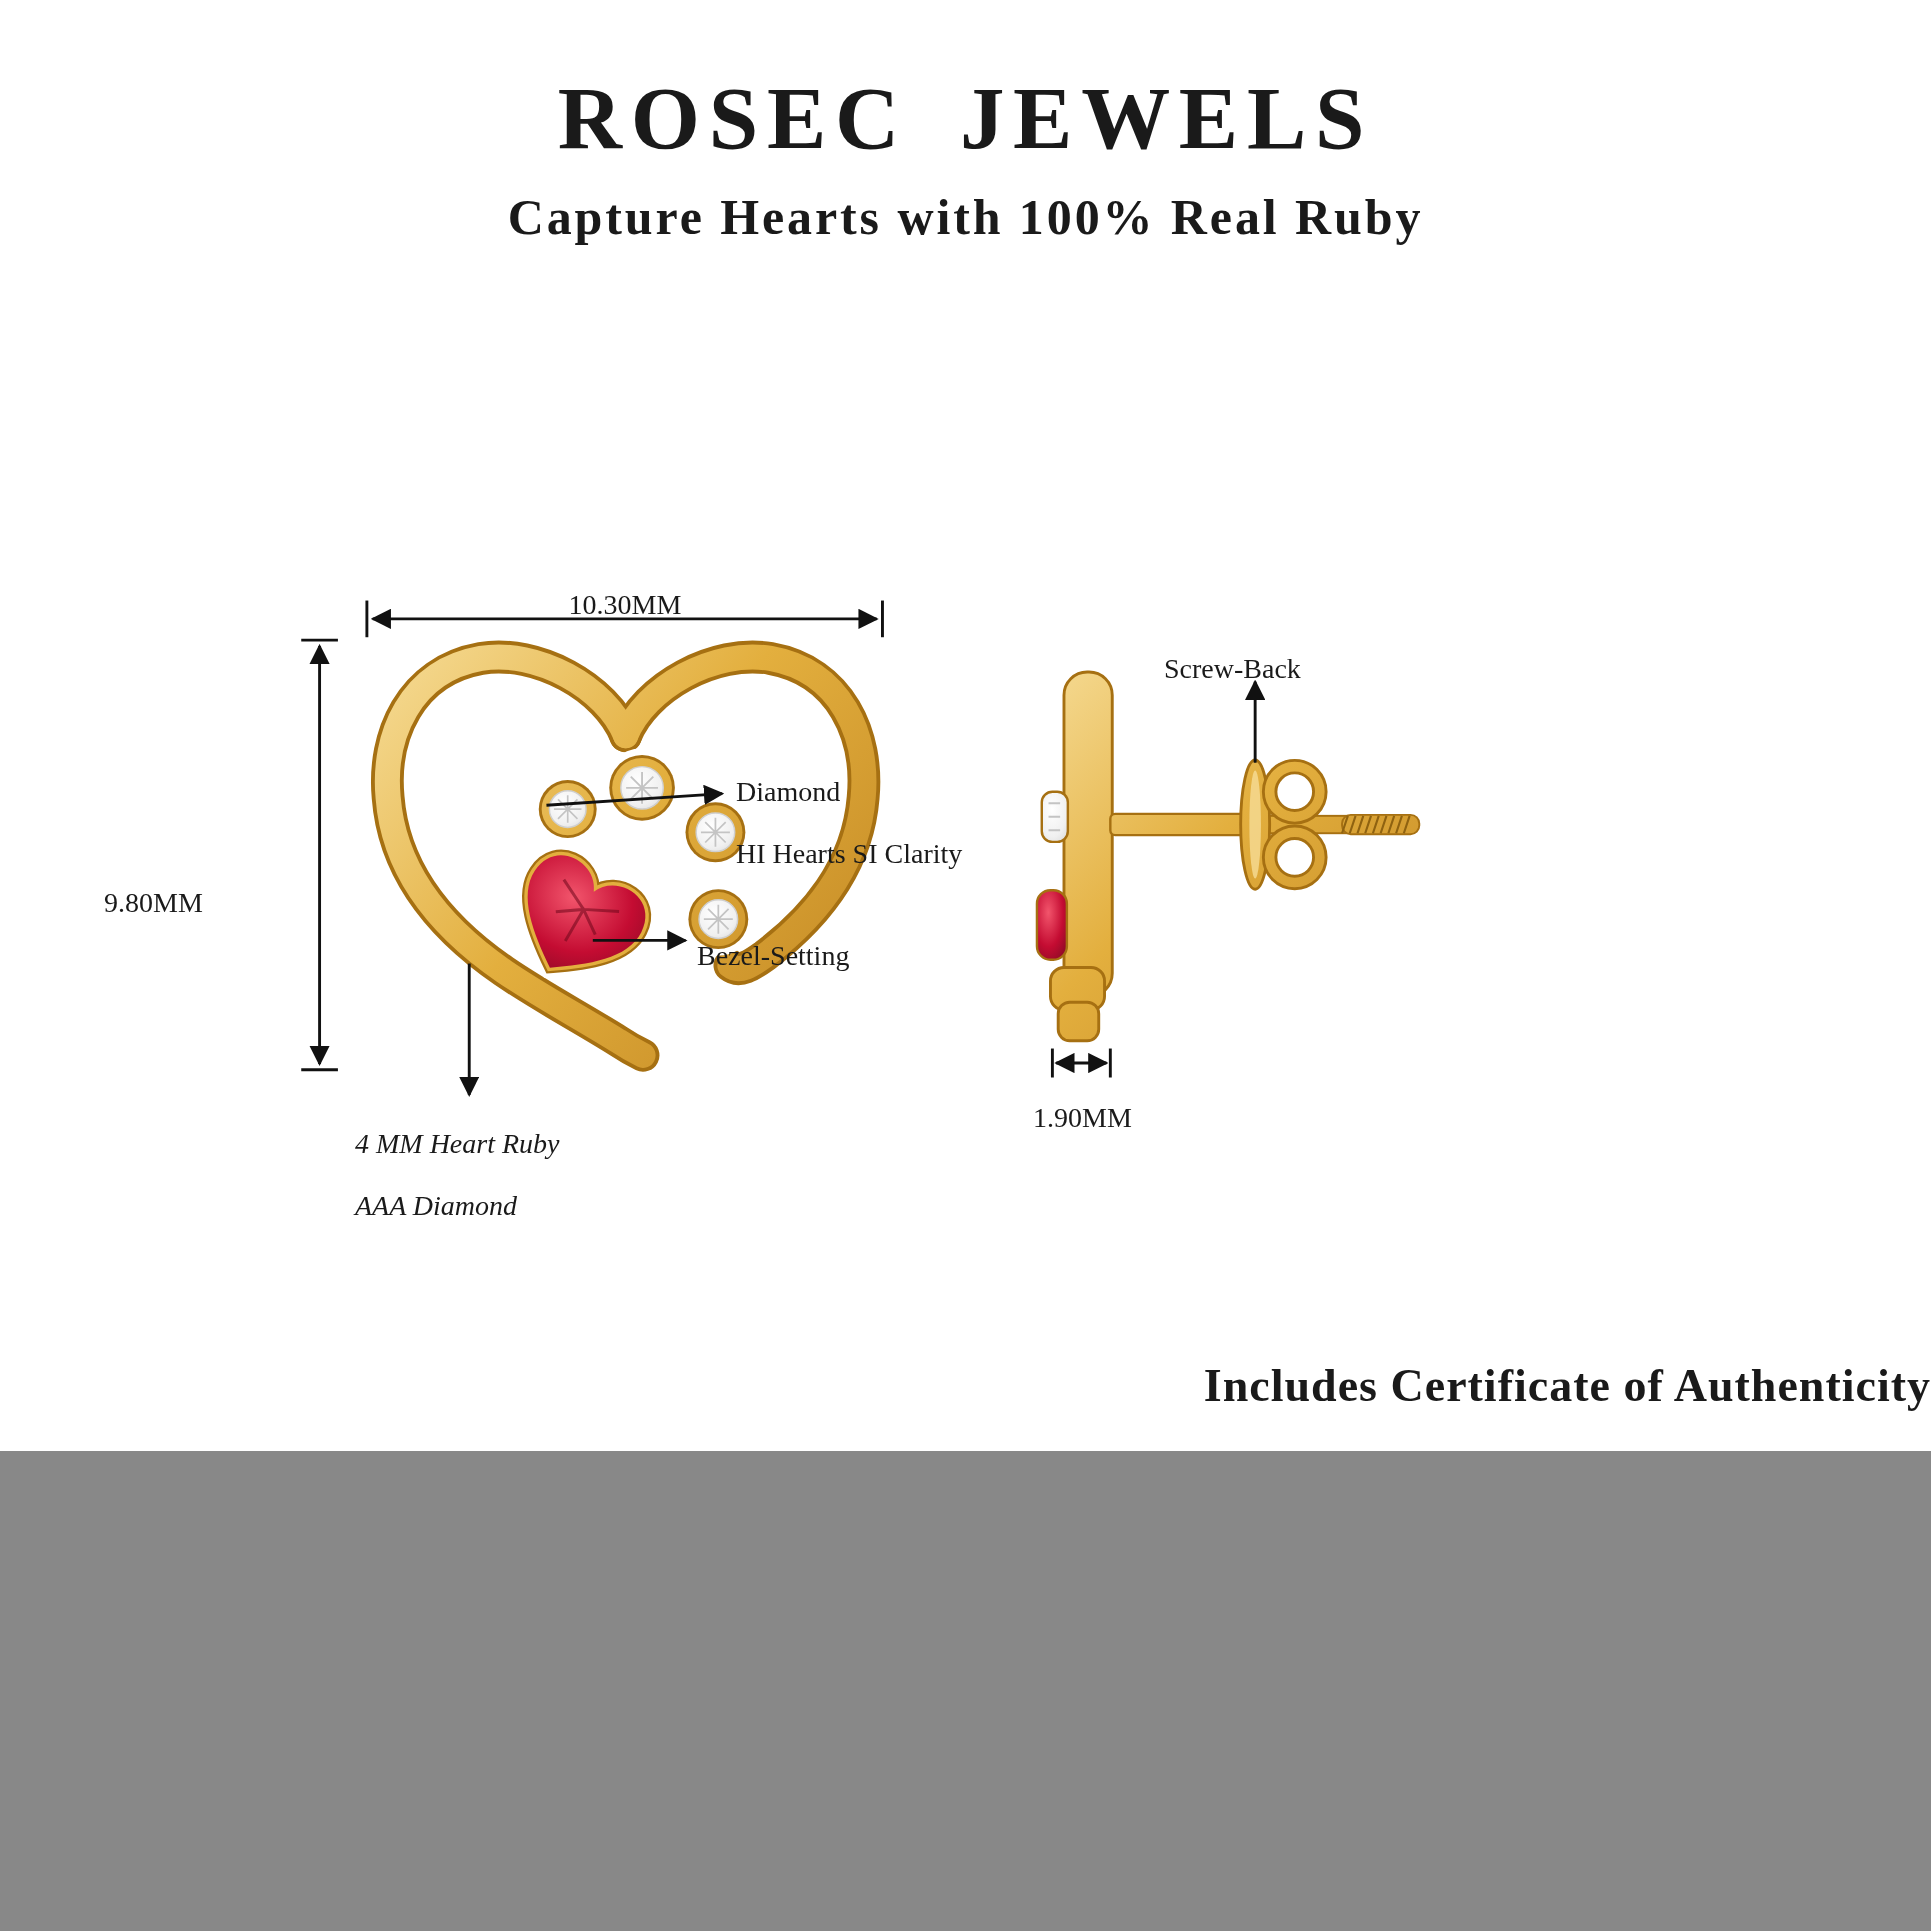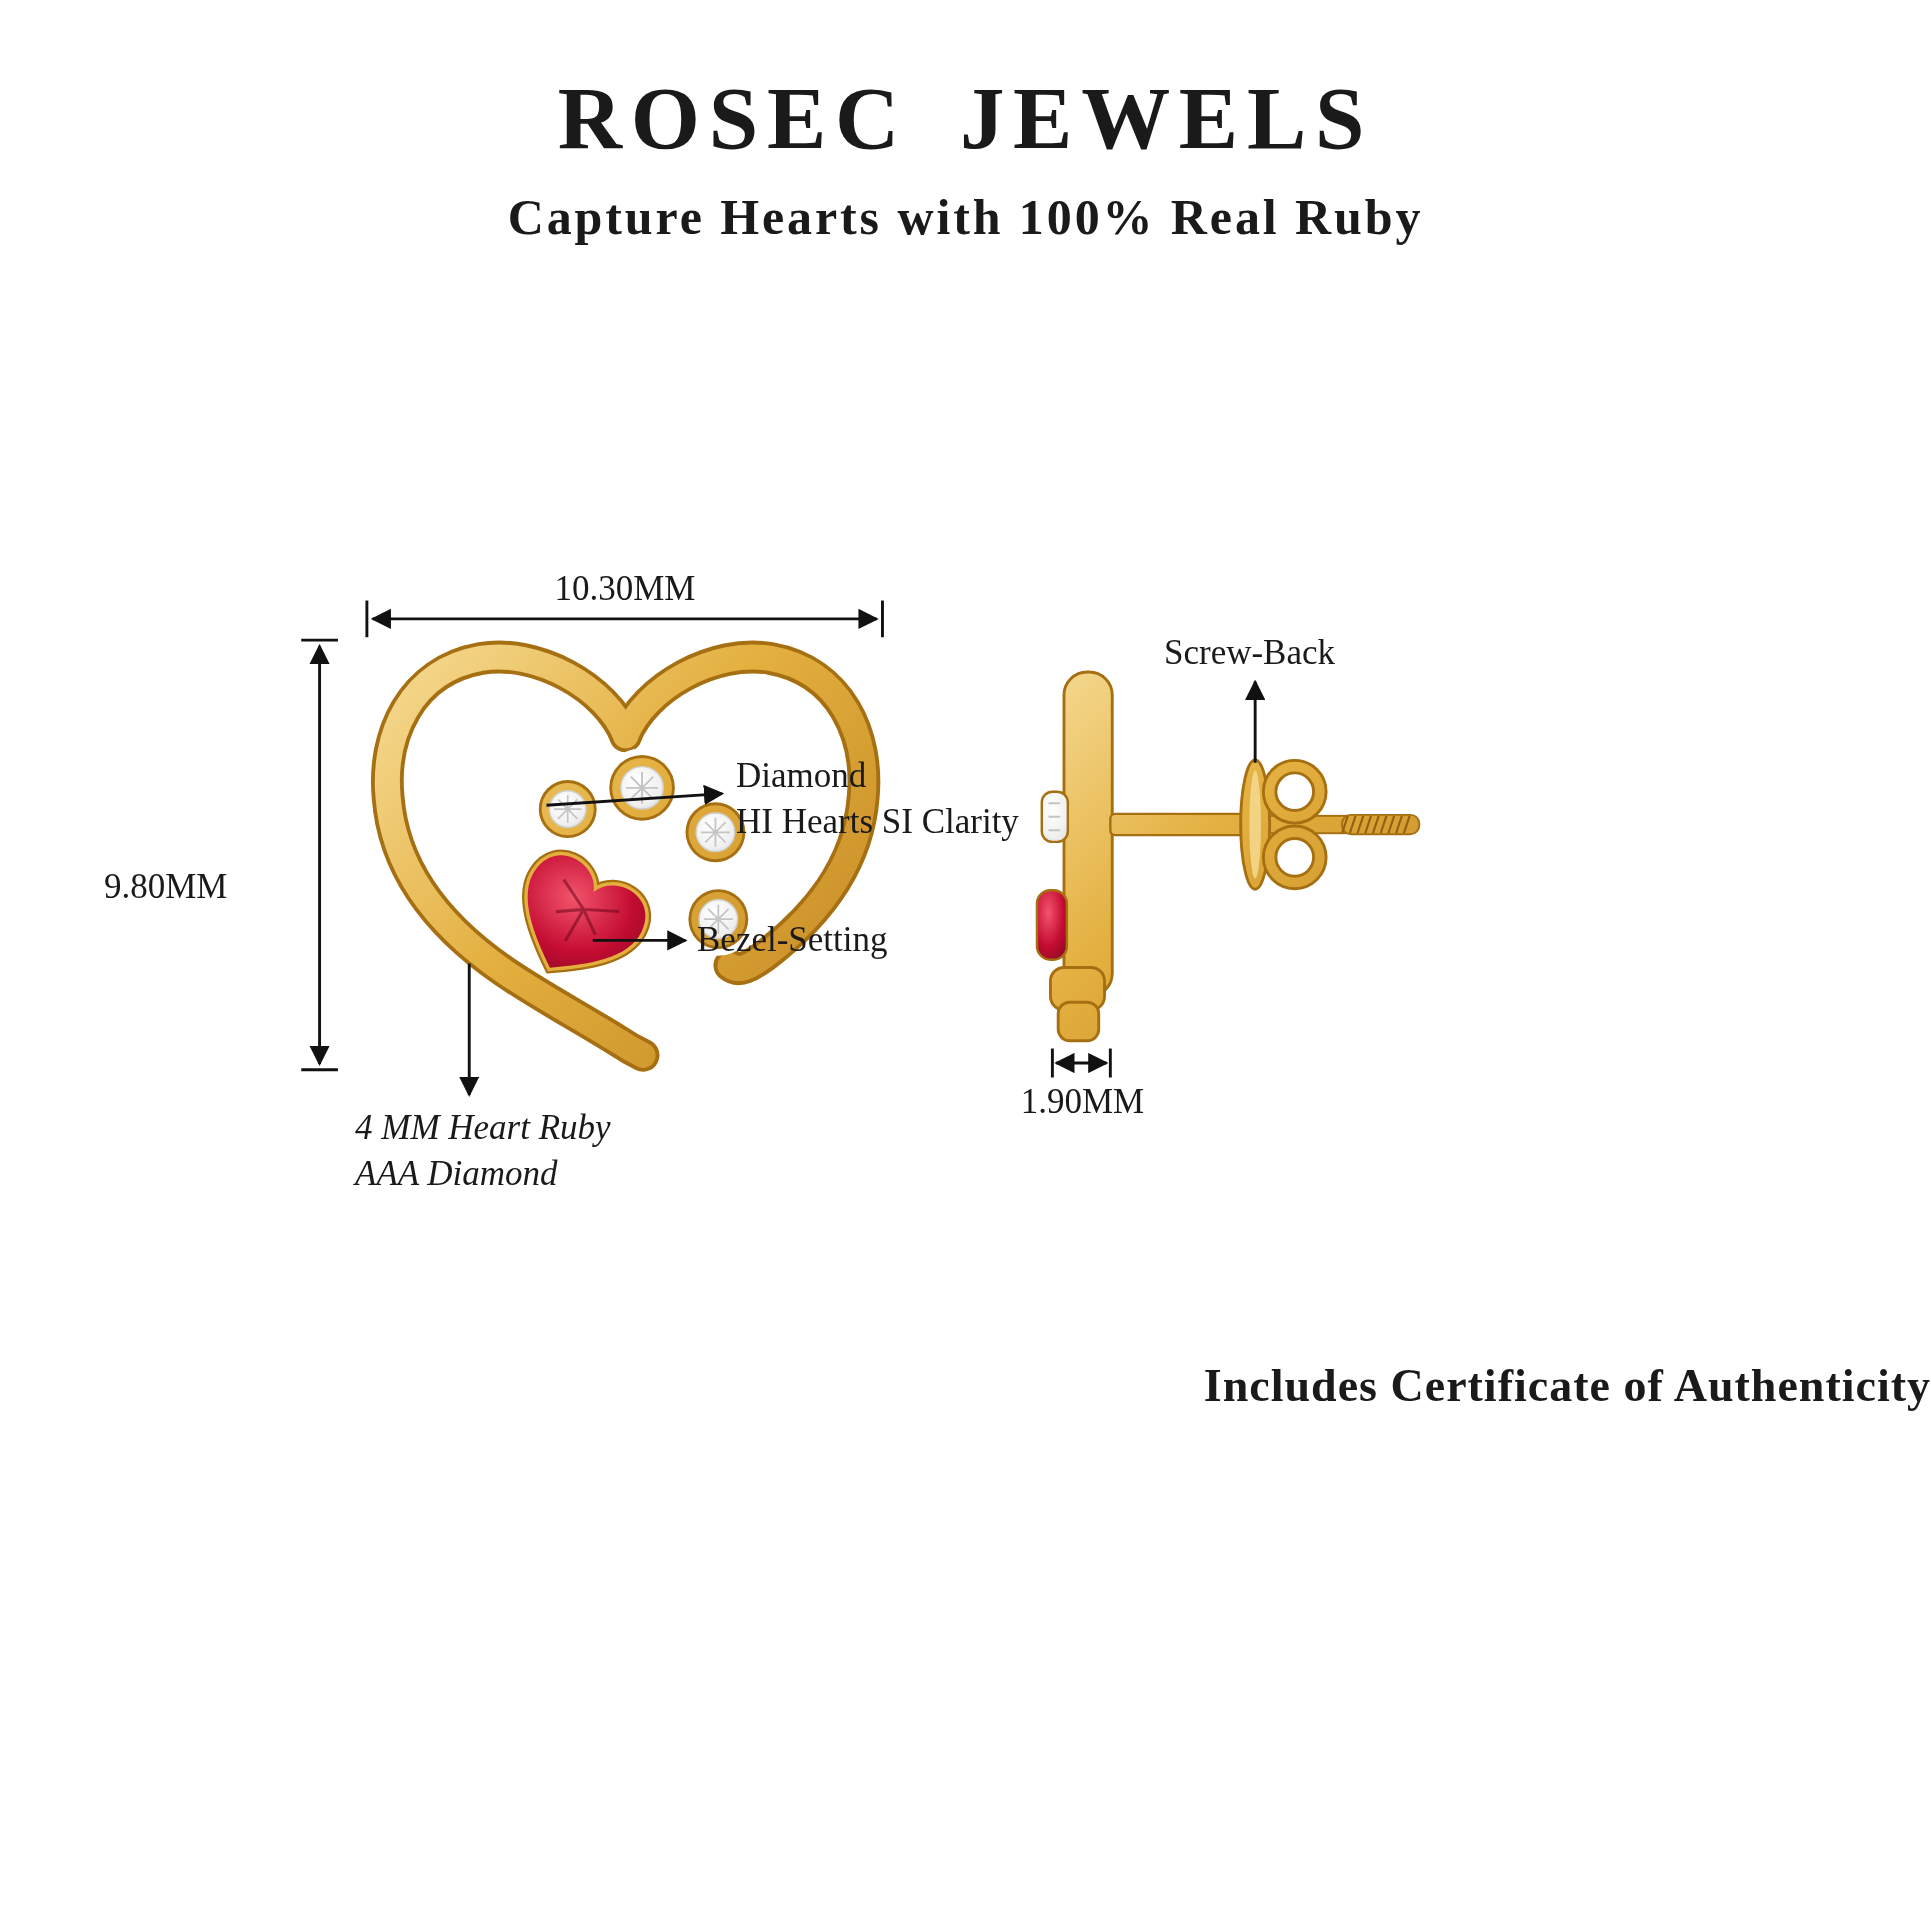--- a/index.html
+++ b/index.html
@@ -3,37 +3,37 @@
 <meta charset="utf-8">
 <style>
   :root{
     --gold:#E3AF3E; --gold-light:#F6DC96; --gold-dark:#C08420; --gold-rim:#A67012;
     --ruby:#C40C32; --ruby-light:#F2556C; --ruby-dark:#7E0A22;
     --diamond-white:#FFFFFF; --line:#111111; --text:#1A1A1A; --background:#FFFFFF;
   }
   html,body{margin:0;padding:0;}
   body{background:#888;}
   .canvas{
-    position:relative; width:1931px; height:1931px; background:var(--background);
+    position:relative; width:1931px; height:1451px; background:var(--background);
     font-family:"Liberation Serif","DejaVu Serif",serif; color:var(--text); overflow:hidden;
   }
   .abs{position:absolute;}
   .title{
     top:76px; left:0; width:1931px; text-align:center;
     font-size:89px; font-weight:700; letter-spacing:8.7px; word-spacing:21px; line-height:85px;
   }
   .subtitle{
     top:192px; left:0; width:1931px; text-align:center;
     font-size:50px; font-weight:600; letter-spacing:2.9px; line-height:50px;
   }
   .footer{
     top:1361px; left:0; width:1931px; text-align:right;
     font-size:46px; font-weight:600; letter-spacing:1px; line-height:50px;
   }
-  .anno{font-size:35px; line-height:46px; white-space:nowrap;}
+  .anno{font-size:28px; line-height:46px; white-space:nowrap;margin-top:16px;}
   .center{text-align:center;}
   svg{position:absolute; top:0; left:0;}
   .st-gold{stop-color:var(--gold);} .st-gold-light{stop-color:var(--gold-light);} .st-gold-dark{stop-color:var(--gold-dark);}
   .st-ruby{stop-color:var(--ruby);} .st-ruby-light{stop-color:var(--ruby-light);} .st-ruby-dark{stop-color:var(--ruby-dark);}
   .st-white{stop-color:var(--diamond-white);} .st-gray{stop-color:#D9D9D9;} .st-gray2{stop-color:#F0F0F0;}
   .callout-line{stroke:var(--line); stroke-width:3; fill:none;}
   .tick{stroke:var(--line); stroke-width:3;}
   .arrow-head{fill:var(--line);}
 </style>
 </head>

